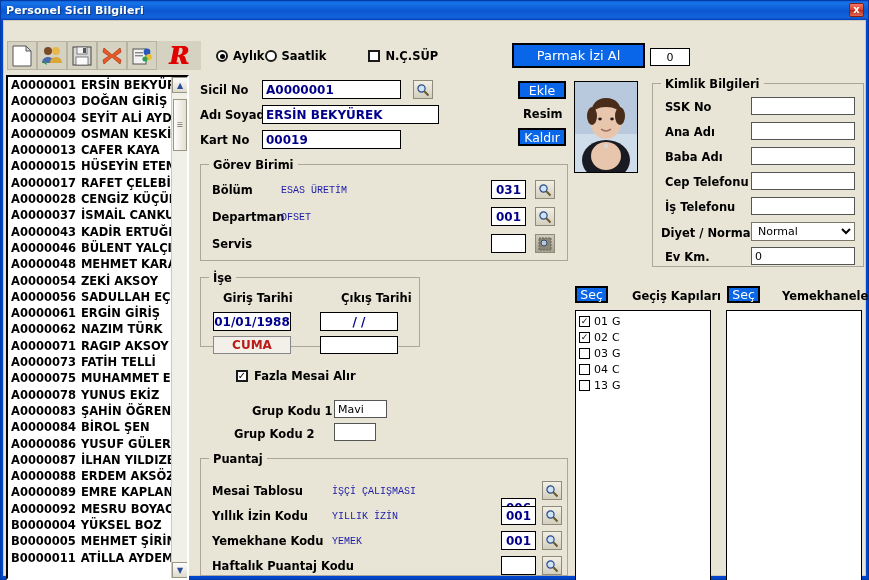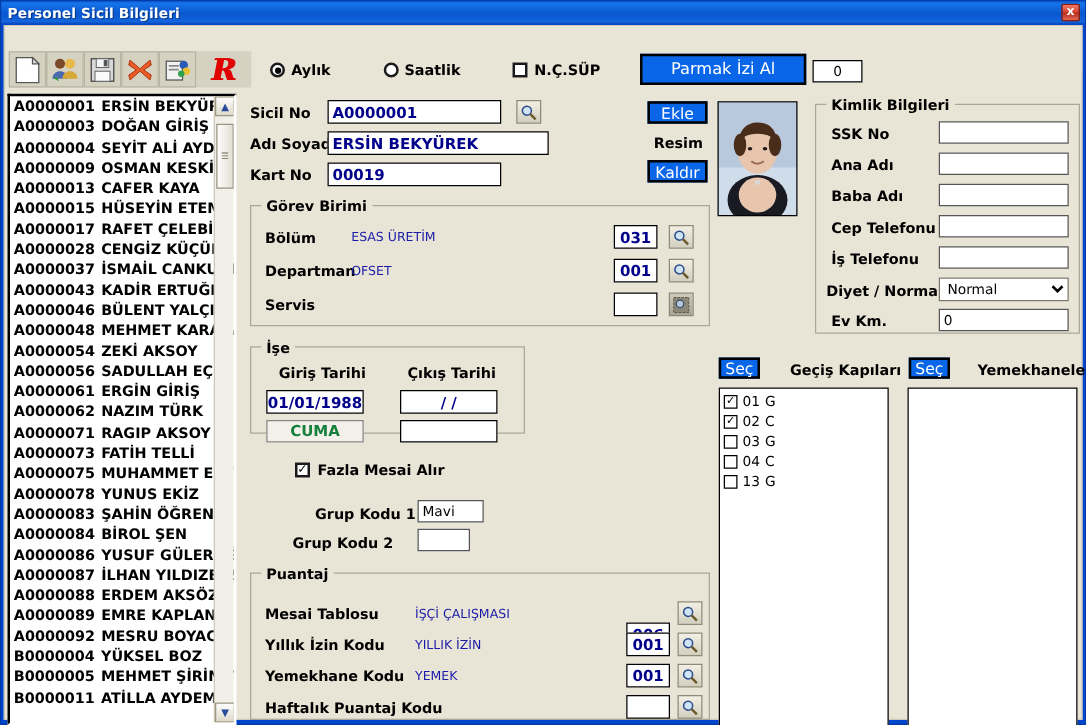--- a/index.html
+++ b/index.html
@@ -157,21 +157,21 @@
 
   
   .lbl { font-size: 11.5px; font-weight: bold; color: #000; white-space: nowrap; }
   .txt {
     background: #fff; border: 1px solid #000;
     font-size: 12px; color: #00008b; font-weight: bold;
     padding: 1px 3px; display: flex; align-items: center;
     font-family: "DejaVu Sans", sans-serif;
     white-space: nowrap; overflow: hidden;
   }
-  .bluetext { color: #1a1aa8; font-size: 10px; font-weight: normal; white-space: nowrap; }
+  .bluetext { color: #1a1aa8; font-size: 10px; font-weight: normal; white-space: nowrap; font-family: Liberation Mono, monospace; }
 
   .groupbox {
     position: absolute;
     border: 1px solid #aaa69a;
     background: transparent;
   }
   .gb-title {
     position: absolute; top: -7px; left: 8px;
     background: #e9e5d6; padding: 0 4px;
     font-size: 11.5px; font-weight: bold; color: #000;
@@ -276,21 +276,21 @@
             <rect x="4" y="9" width="8" height="1.4" fill="#888"></rect>
             <circle cx="16" cy="6" r="3.4" fill="#2a5ab8"></circle>
             <circle cx="18" cy="11" r="3" fill="#e8c030"></circle>
             <circle cx="14" cy="13" r="2.6" fill="#30a050"></circle>
           </svg>
         </div>
         <div class="logo-r">R</div>
       </div>
 
       <div class="opt-row">
-        <div class="opt" style="margin-right:42px;">
+        <div class="opt" style="">
           <span class="radio-o">
               <span class="dot"></span>
             </span>
           <span>Aylık</span>
         </div>
         <div class="opt" style="margin-right:42px;">
           <span class="radio-o"></span>
           <span>Saatlik</span>
         </div>
         <div class="opt">
@@ -409,26 +409,26 @@
         <svg width="14" height="14" viewBox="0 0 14 14">
             <rect x="1" y="1" width="12" height="12" fill="#8a8678" stroke="#5a5648" stroke-width="0.8" stroke-dasharray="2 1"></rect>
             <circle cx="6" cy="6" r="3" fill="#b8c8d8" stroke="#3a4a6a" stroke-width="1"></circle>
           </svg>
       </div>
     </div>
 
     <div class="groupbox" style="left:196px;top:256px;width:220px;height:70px;padding-left:24px;">
       <div class="gb-title">İşe</div>
       <div class="lbl" style="position:absolute;left:22px;top:13px;">Giriş Tarihi</div>
-      <div class="lbl" style="position:absolute;left:125px;top:13px;">Çıkış Tarihi</div>
+      <div class="lbl" style="position:absolute;left:140px;top:13px;">Çıkış Tarihi</div>
 
       <div class="txt" style="position:absolute;left:12px;top:34px;width:78px;height:19px;justify-content:center;">01/01/1988</div>
       <div class="txt" style="position:absolute;left:119px;top:34px;width:78px;height:19px;justify-content:center;">/   /</div>
 
-      <div class="txt" style="position:absolute;left:12px;top:58px;width:78px;height:18px;justify-content:center;color:#15803d;background:#f2f0e8;border-color:#888;">CUMA</div>
+      <div class="txt" style="position:absolute;left:12px;top:58px;width:78px;height:18px;justify-content:center;color:#b91c1c;background:#f2f0e8;border-color:#888;">CUMA</div>
       <div class="txt" style="position:absolute;left:119px;top:58px;width:78px;height:18px;justify-content:center;"></div>
     </div>
 
     <div style="position:absolute;left:232px;top:348px;display:flex;align-items:center;gap:6px;">
       <span class="chk">✓</span>
       <span class="lbl">Fazla Mesai Alır</span>
     </div>
 
     <div class="lbl" style="position:absolute;left:248px;top:383px;">Grup Kodu 1</div>
     <div class="txt" style="position:absolute;left:330px;top:379px;width:53px;height:18px;color:#000;font-weight:normal;font-size:11px;border-color:#555;">Mavi</div>

